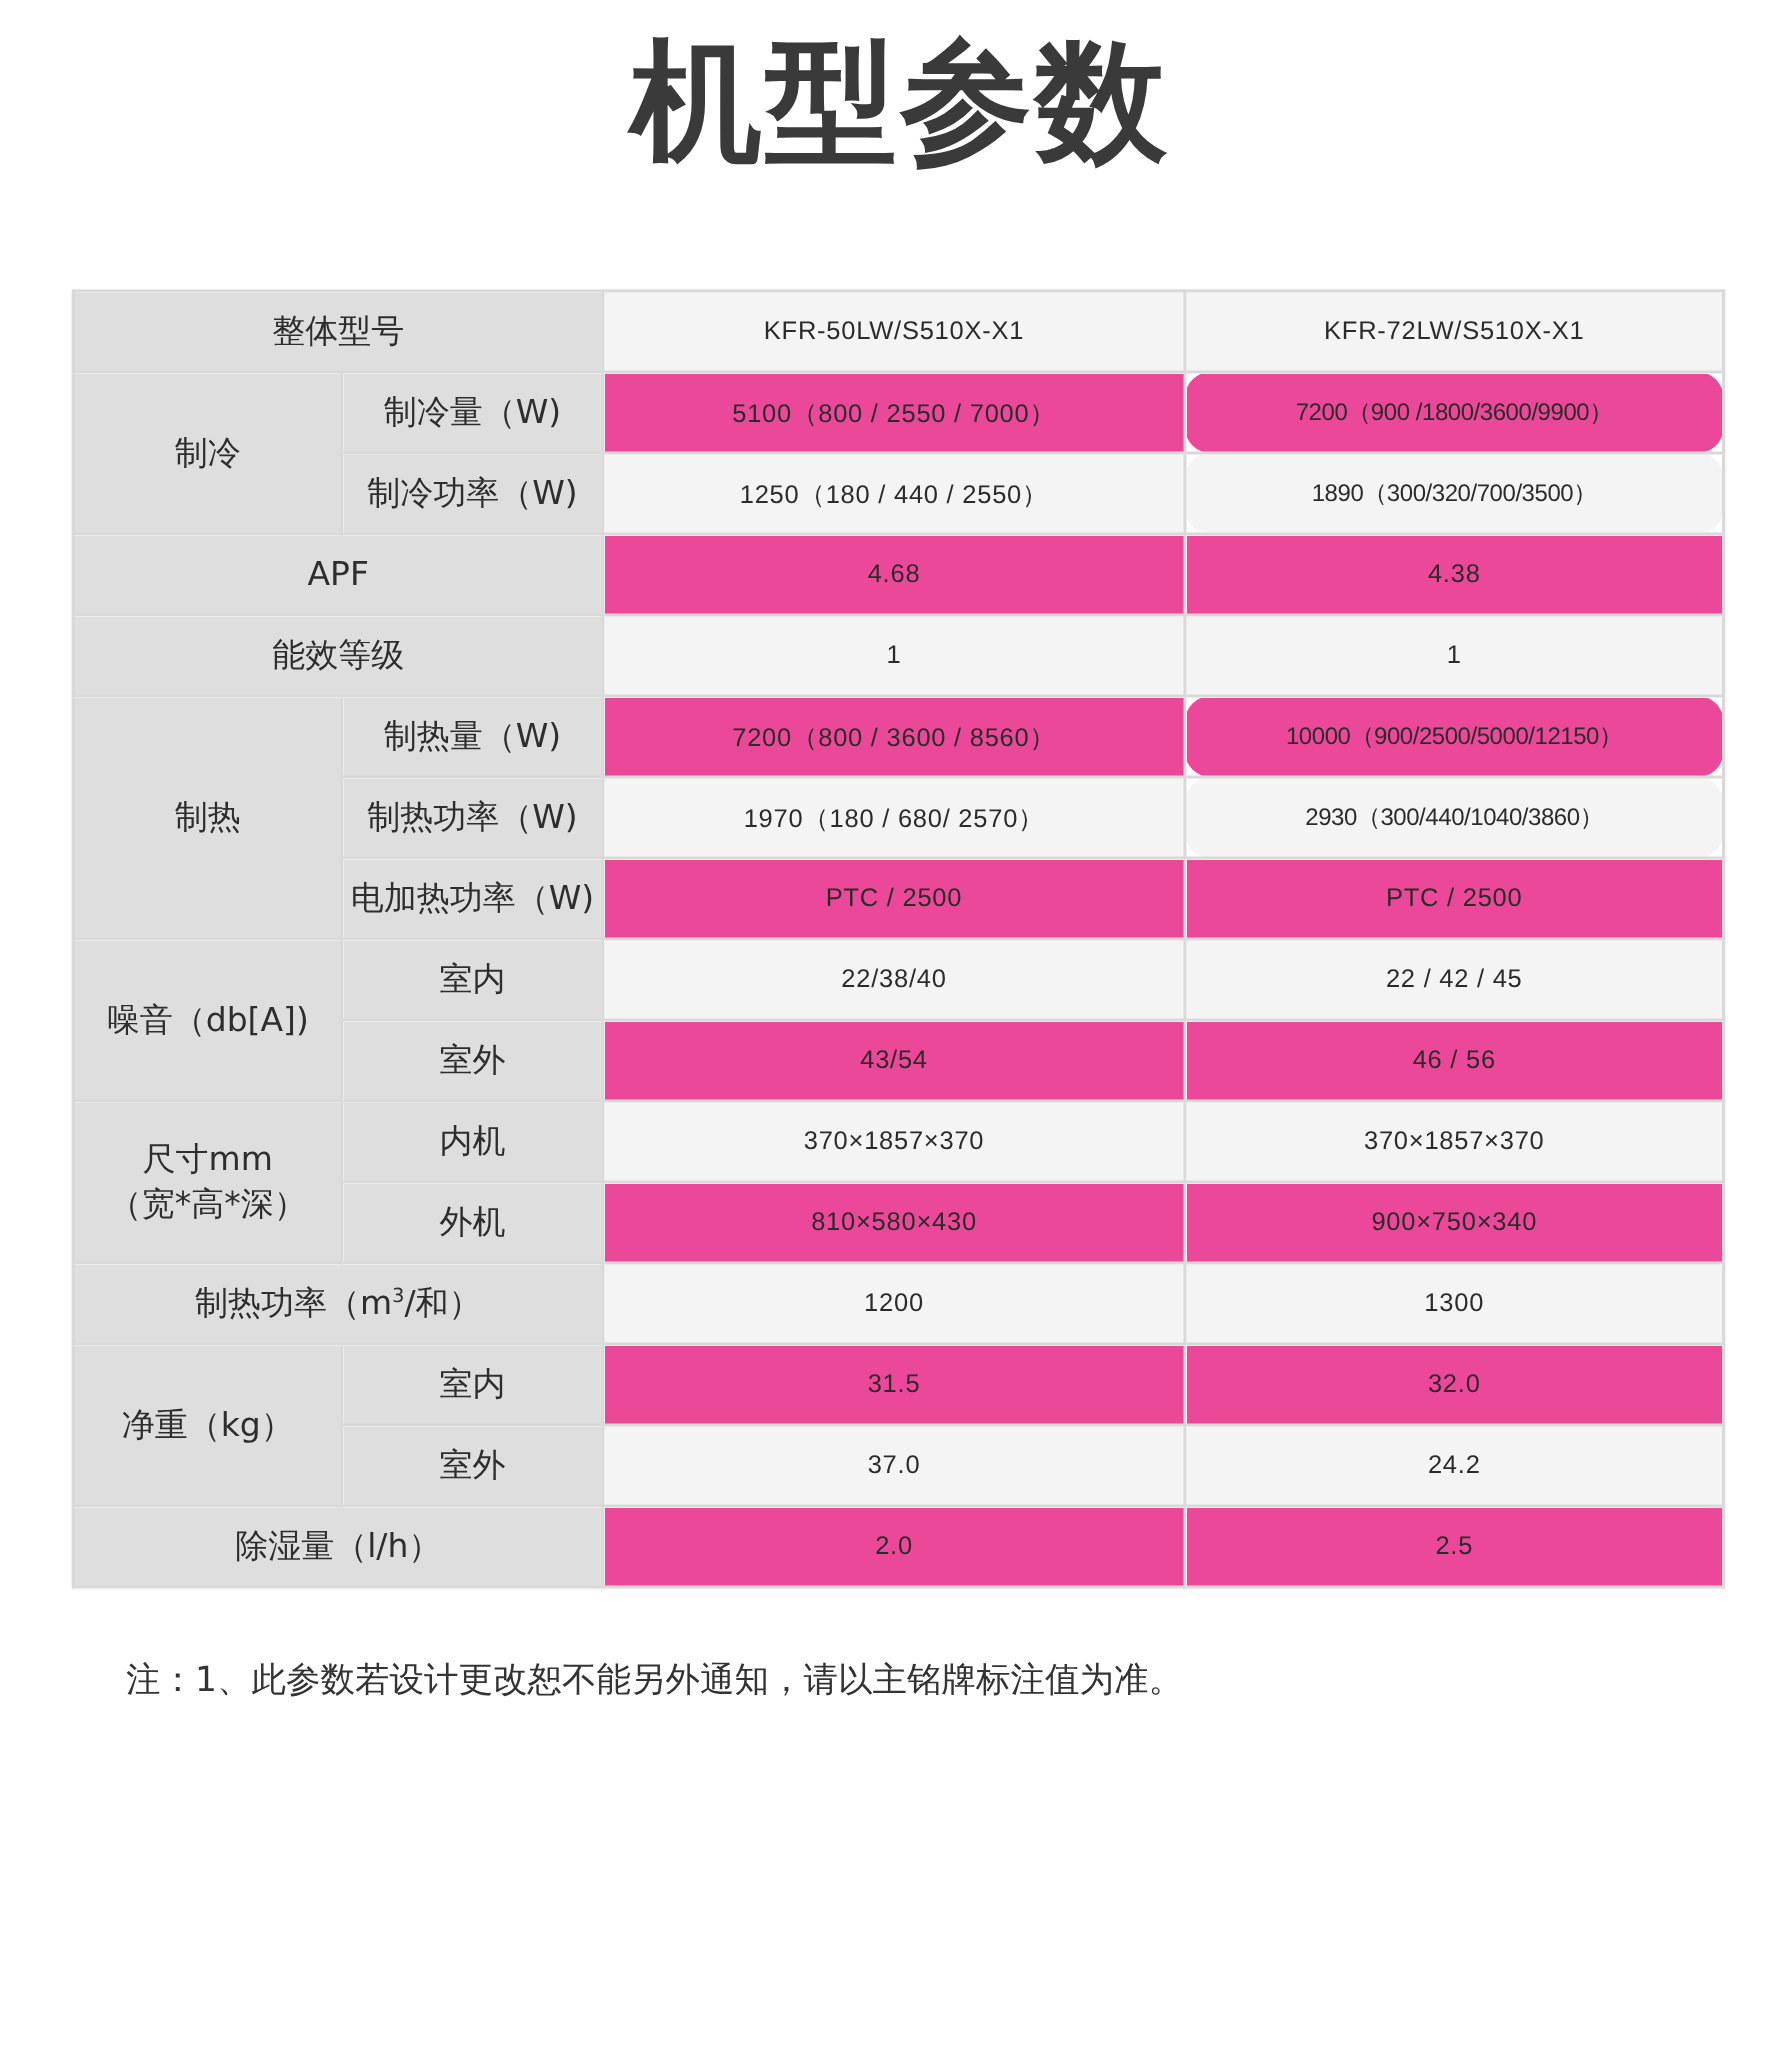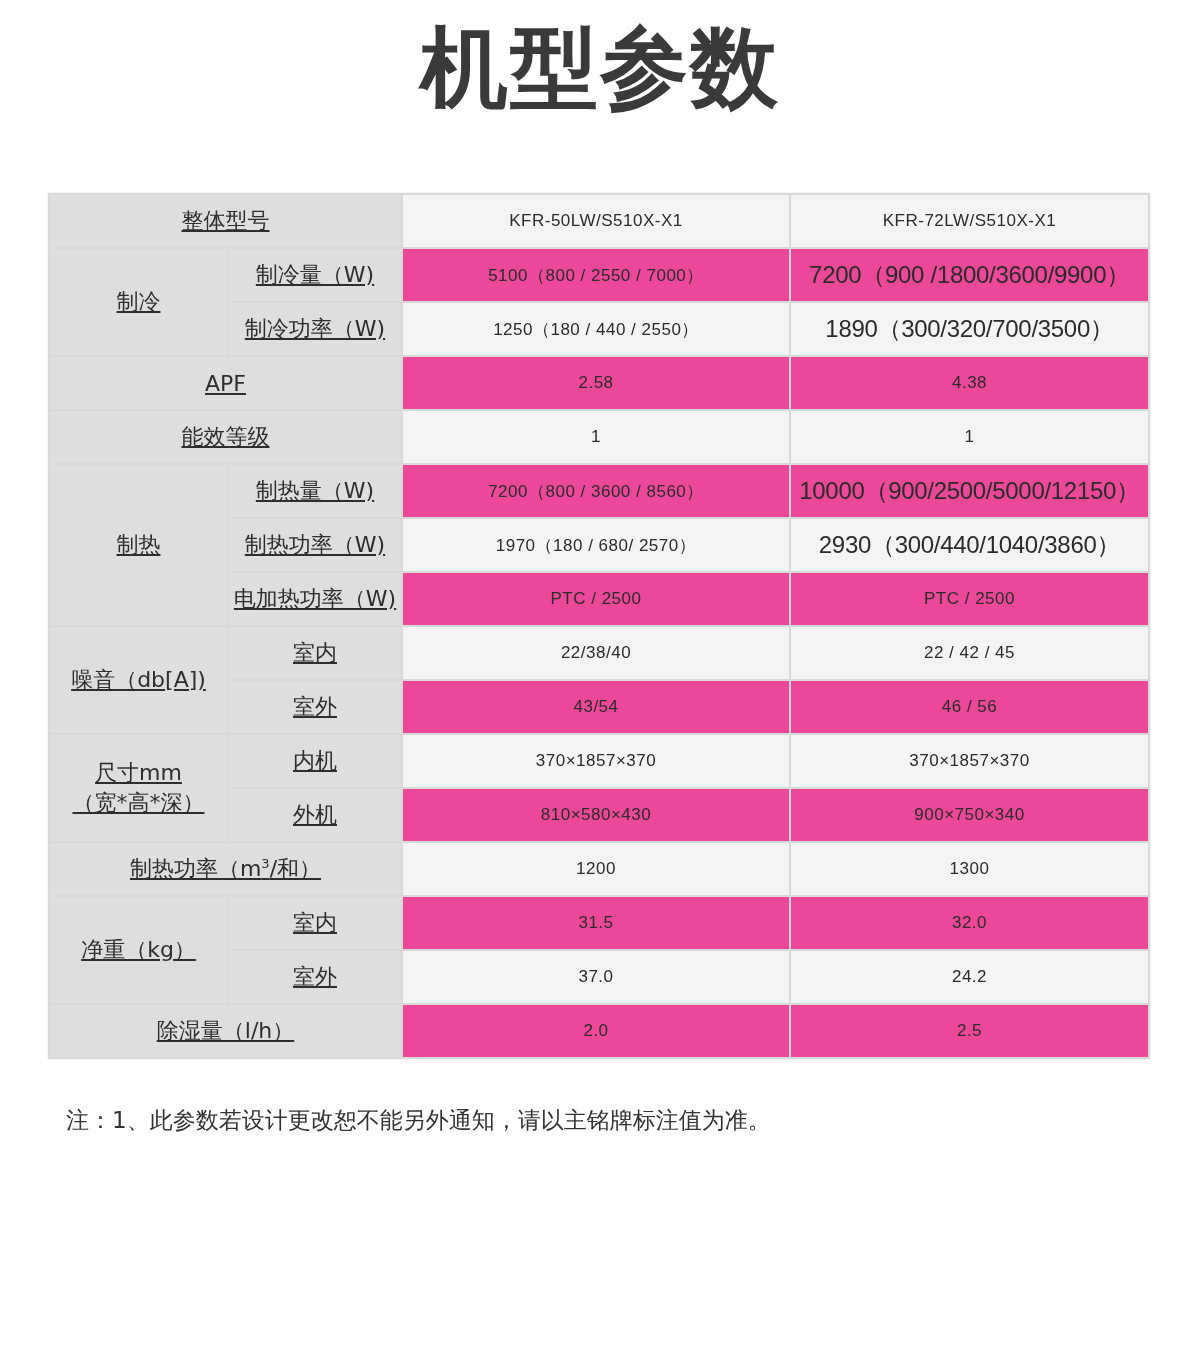--- a/index.html
+++ b/index.html
@@ -4,27 +4,27 @@
 <style>
   html, body { margin:0; padding:0; background:#ffffff; }
   body { width:1188px; height:1365px; position:relative; overflow:hidden;
          font-family:"DejaVu Sans","Liberation Sans",sans-serif; color:#333333; }
   .title { position:absolute; left:0; top:18px; width:1200px; text-align:center;
            font-size:88px; font-weight:bold; color:#3a3a3a; letter-spacing:2px; line-height:100px; }
   .spec-table { position:absolute; left:48px; top:193px; border-collapse:collapse;
                 table-layout:fixed; width:1100px; box-shadow:0 0 2px rgba(0,0,0,0.12); }
   .spec-table td { border:2px solid #d9d9d9; height:52px; padding:0; text-align:center;
                    vertical-align:middle; font-size:23px; color:#2b2b2b; white-space:nowrap; overflow:hidden; }
-  .spec-table td.lab { background:#dedede; color:#2e2e2e; font-size:22px;text-decoration:underline; }
+  .spec-table td.lab { background:#dedede; color:#2e2e2e; font-size:22px; }
   .spec-table tr.alt td.val { background:#f4f4f4; }
   .spec-table tr.wht td.val { background:#ec4899; }
   .spec-table td.val { font-family:"Liberation Sans","DejaVu Sans",sans-serif; font-size:17px; letter-spacing:0.5px; }
-  .spec-table td.val.tight { font-size:24px; letter-spacing:-0.3px; }
+  .spec-table td.val.tight { font-size:16px; letter-spacing:-0.3px;border-radius:17px; }
   .notes { position:absolute; left:66px; top:1104px; font-size:23px; color:#333333; line-height:32px; }
-  .notes .line { display:block; white-space:nowrap; }
+  .notes .line { display:block; white-space:nowrap;margin-left:18px; }
   .notes .indent { padding-left:50px; }
   sup { font-size:13px; }
 </style>
 </head>
 <body>
 
 <div class="title">机型参数</div>
 
 <table class="spec-table">
   <colgroup>
@@ -45,21 +45,21 @@
     <td class="val">5100（800 / 2550 / 7000）</td>
     <td class="val tight">7200（900 /1800/3600/9900）</td>
   </tr>
   <tr class="alt">
     <td class="lab">制冷功率（W)</td>
     <td class="val">1250（180 / 440 / 2550）</td>
     <td class="val tight">1890（300/320/700/3500）</td>
   </tr>
   <tr class="wht">
     <td class="lab" colspan="2">APF</td>
-    <td class="val">2.58</td>
+    <td class="val">4.68</td>
     <td class="val">4.38</td>
   </tr>
   <tr class="alt">
     <td class="lab" colspan="2">能效等级</td>
     <td class="val">1</td>
     <td class="val">1</td>
   </tr>
   <tr class="wht">
     <td class="lab" rowspan="3">制热</td>
     <td class="lab">制热量（W)</td>

